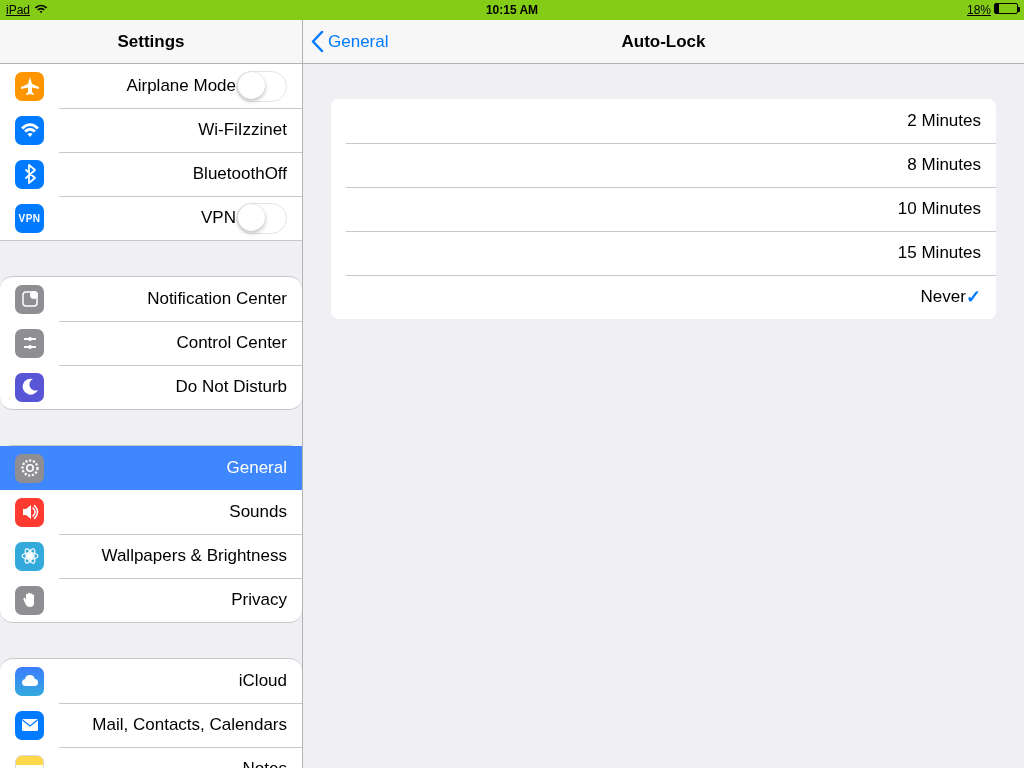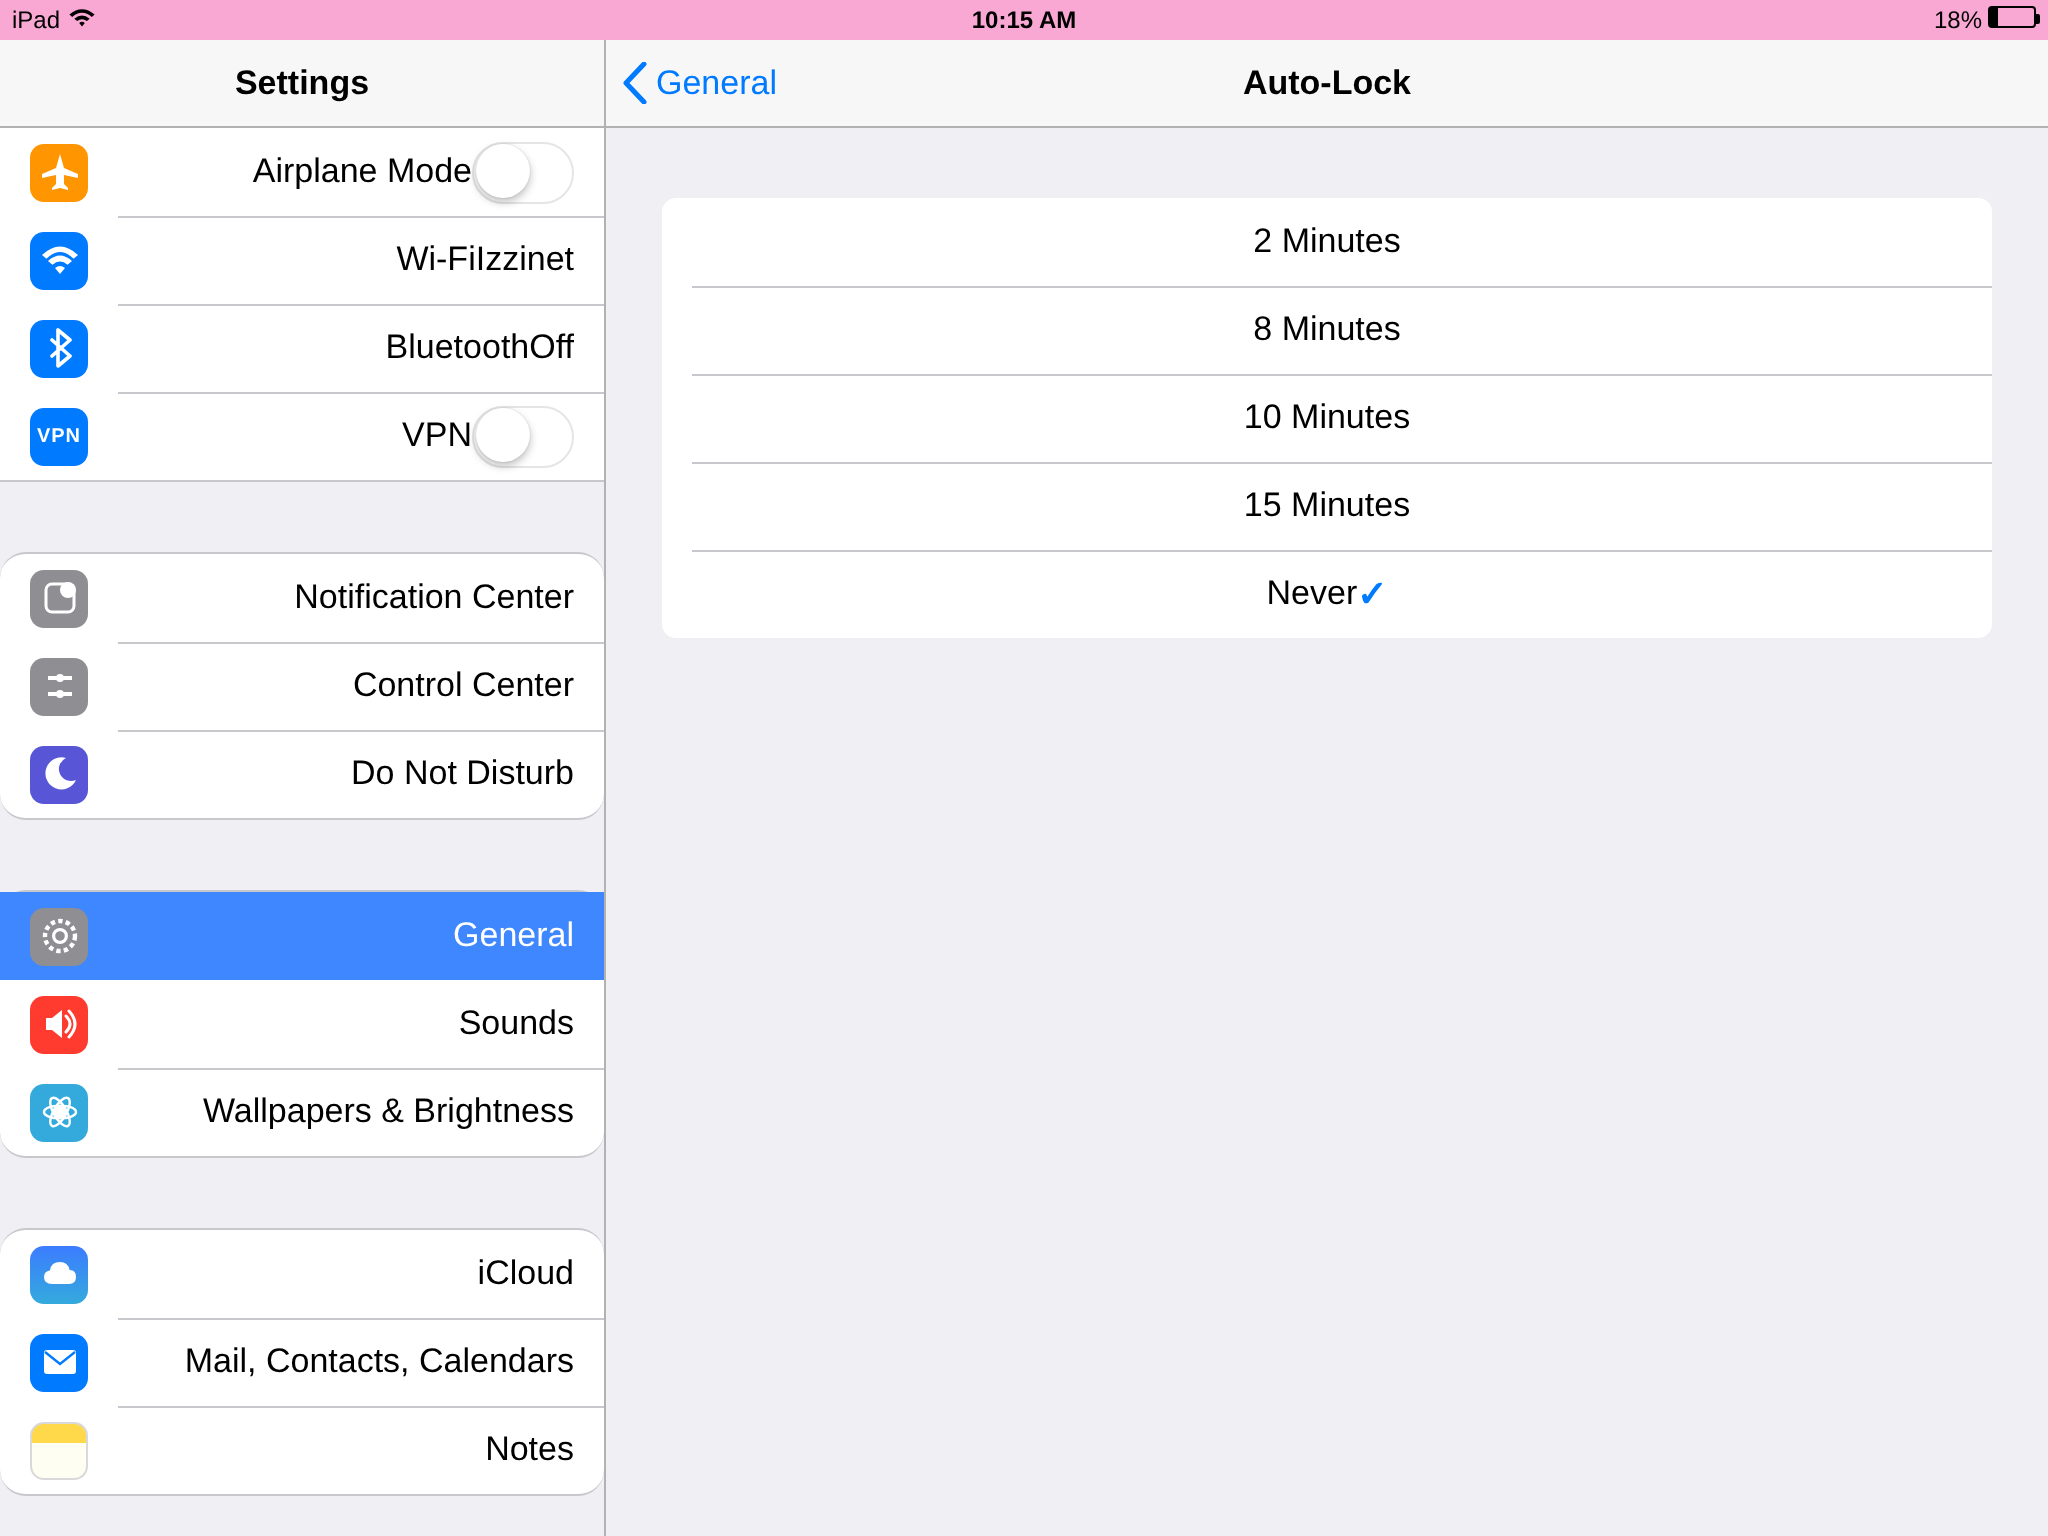--- a/index.html
+++ b/index.html
@@ -3,21 +3,21 @@
 <meta charset="utf-8">
 <style>
   * { box-sizing: border-box; margin: 0; padding: 0; }
   html, body { width: 1024px; height: 768px; overflow: hidden; font-family: -apple-system, "Helvetica Neue", Helvetica, Arial, sans-serif; }
   body { background: #efeff4; color: #000; }
 
   
   .status-bar {
     position: absolute; top: 0; left: 0; right: 0; height: 20px;
     display: flex; align-items: center; justify-content: space-between;
-    font-size: 12px; padding: 0 6px; background: #f9a8d4;
+    font-size: 12px; padding: 0 6px; background: #84cc16; text-decoration: underline;
   }
   .status-bar .left, .status-bar .right { display: flex; align-items: center; gap: 4px; }
   .status-bar .center { position: absolute; left: 50%; transform: translateX(-50%); font-weight: 600; }
   .wifi-icon { width: 14px; height: 12px; }
   .battery { display: flex; align-items: flex-start; gap: 3px; }
   .battery-shell { width: 24px; height: 11px; border: 1px solid #000; border-radius: 2px; position: relative; }
   .battery-shell::after { content: ""; position: absolute; right: -3px; top: 3px; width: 2px; height: 5px; background: #000; border-radius: 0 1px 1px 0; }
   .battery-level { height: 100%; background: #000; }
 
   
@@ -70,22 +70,22 @@
   }
   .toggle .knob {
     width: 27px; height: 27px; border-radius: 50%; background: #fff;
     box-shadow: 0 2px 4px rgba(0,0,0,0.25), 0 0 1px rgba(0,0,0,0.15);
     position: absolute; top: 0.5px; left: 0.5px;
   }
 
   
   .detail-group { background: #fff; border-radius: 7px; overflow: hidden; }
   .detail-row {
-    height: 44px; display: flex; align-items: center; justify-content: center;
-    padding: 0 3px; font-size: 17px; position: relative;
+    height: 44px; display: flex; align-items: center; justify-content: flex-end;
+    padding: 0 15px; font-size: 17px; position: relative;
   }
   .detail-row + .detail-row::before {
     content: ""; position: absolute; top: 0; left: 15px; right: 0; height: 1px; background: #c8c7cc;
   }
   .checkmark { color: #007aff; font-size: 18px; font-weight: 600; }
 
   
   .icon svg { width: 20px; height: 20px; }
   .icon-txt { font-size: 10px; font-weight: 700; letter-spacing: 0.5px; }
 
@@ -221,20 +221,28 @@
           <span class="label">Sounds</span>
         </div>
         <div class="row">
           <div class="icon bg-cyan">
             <svg viewBox="0 0 20 20">
               <use href="#wallpaper-icon"></use>
             </svg>
           </div>
           <span class="label">Wallpapers &amp; Brightness</span>
         </div>
+        <div class="row">
+          <div class="icon bg-gray">
+            <svg viewBox="0 0 20 20">
+              <use href="#hand-icon"></use>
+            </svg>
+          </div>
+          <span class="label">Privacy</span>
+        </div>
       </div>
       <div class="group" style="margin-top: 35px;">
         <div class="row">
           <div class="icon bg-icloud">
             <svg viewBox="0 0 20 20">
               <use href="#cloud-icon"></use>
             </svg>
           </div>
           <span class="label">iCloud</span>
         </div>

